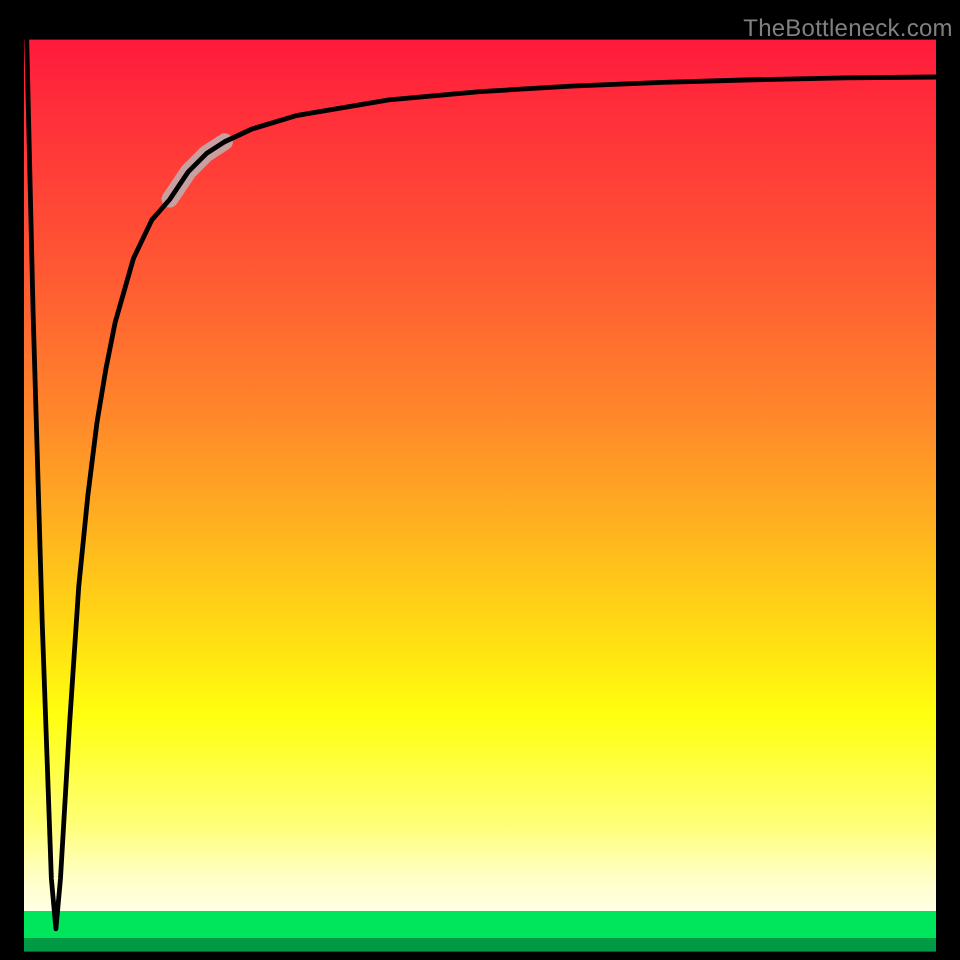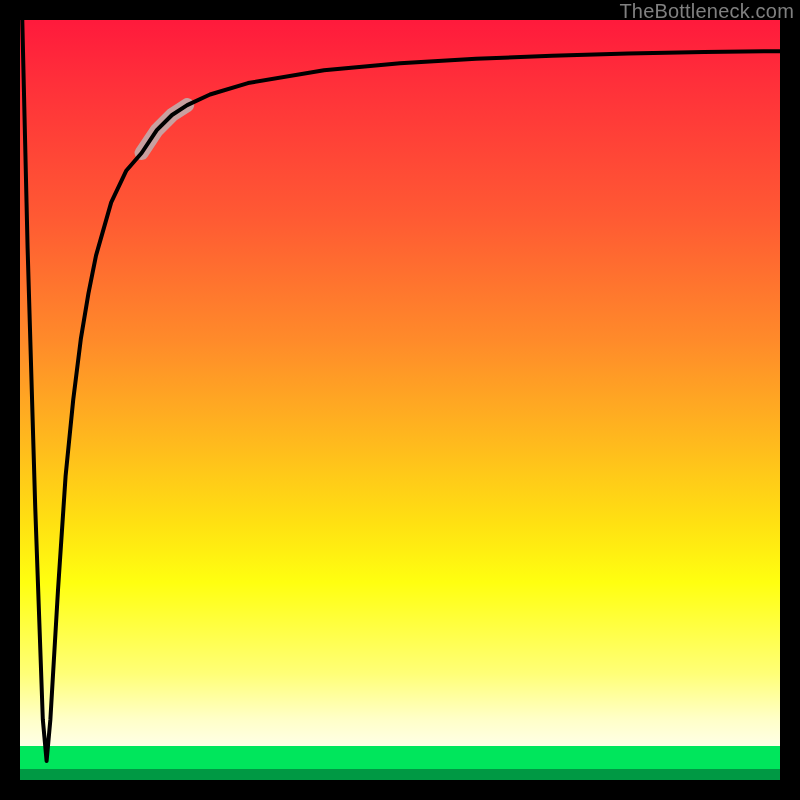--- a/index.html
+++ b/index.html
@@ -6,21 +6,21 @@
     margin: 0;
     padding: 0;
     width: 800px;
     height: 800px;
     background: #000;
     overflow: hidden;
     font-family: Arial, Helvetica, sans-serif;
   }
   .frame {
     position: absolute;
-    top: 0;
+    top: 13px;
     left: 0;
     width: 800px;
     height: 588px;
     background: #000;
   }
   .plot-area {
     position: absolute;
     left: 20px;
     top: 20px;
     width: 760px;

